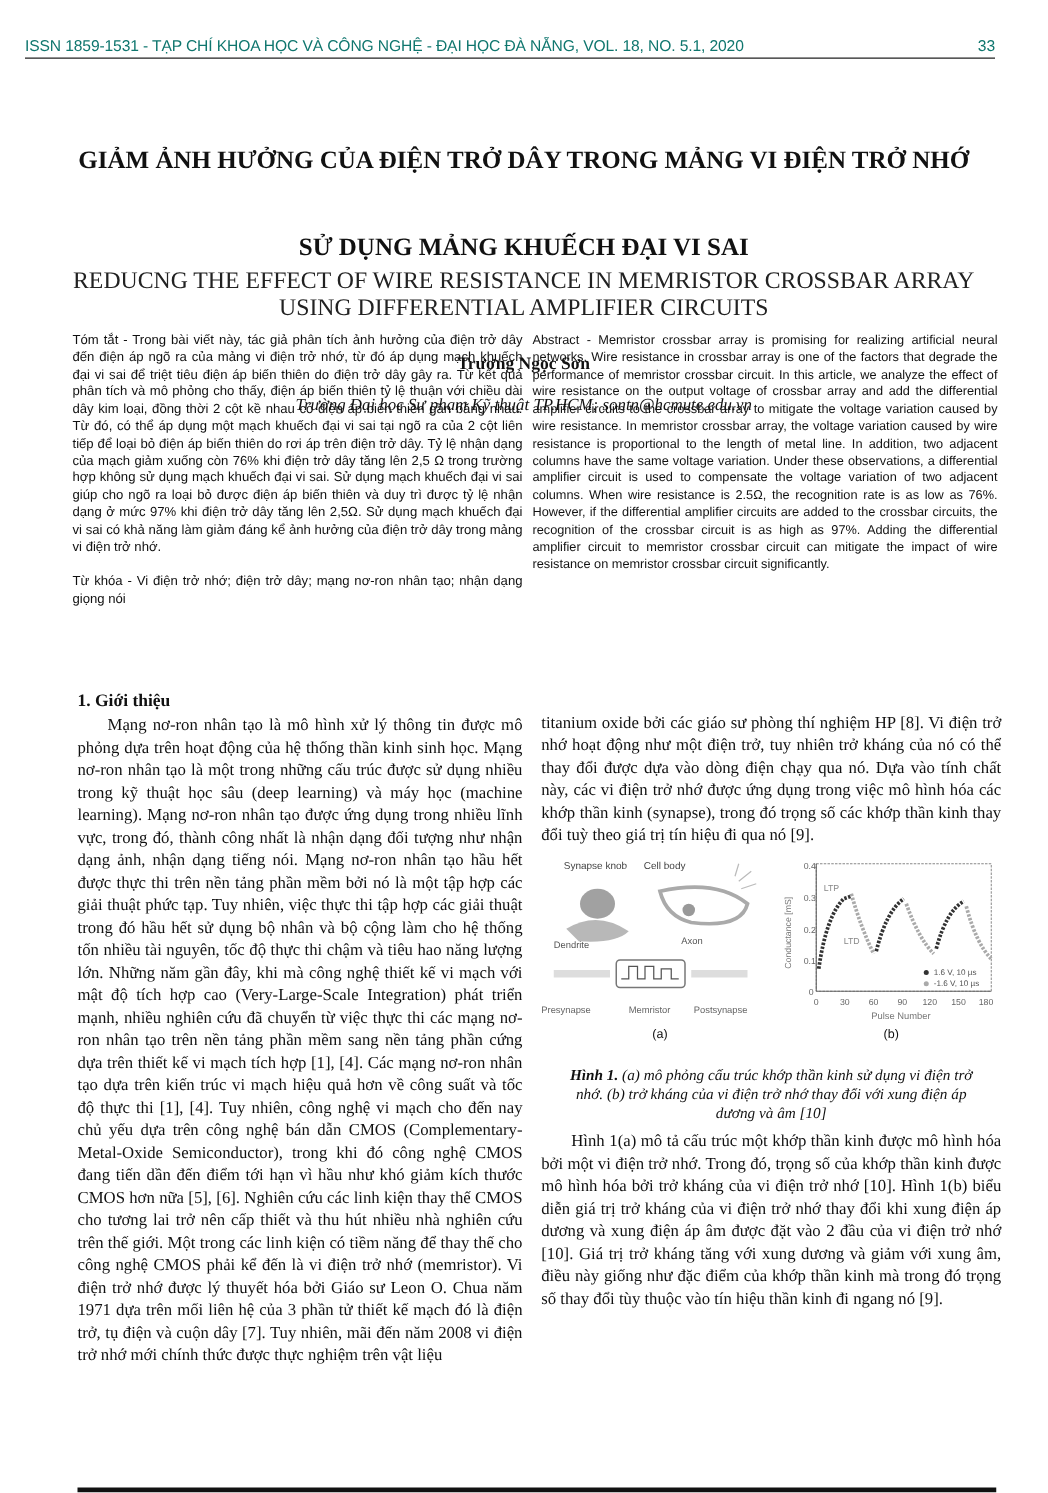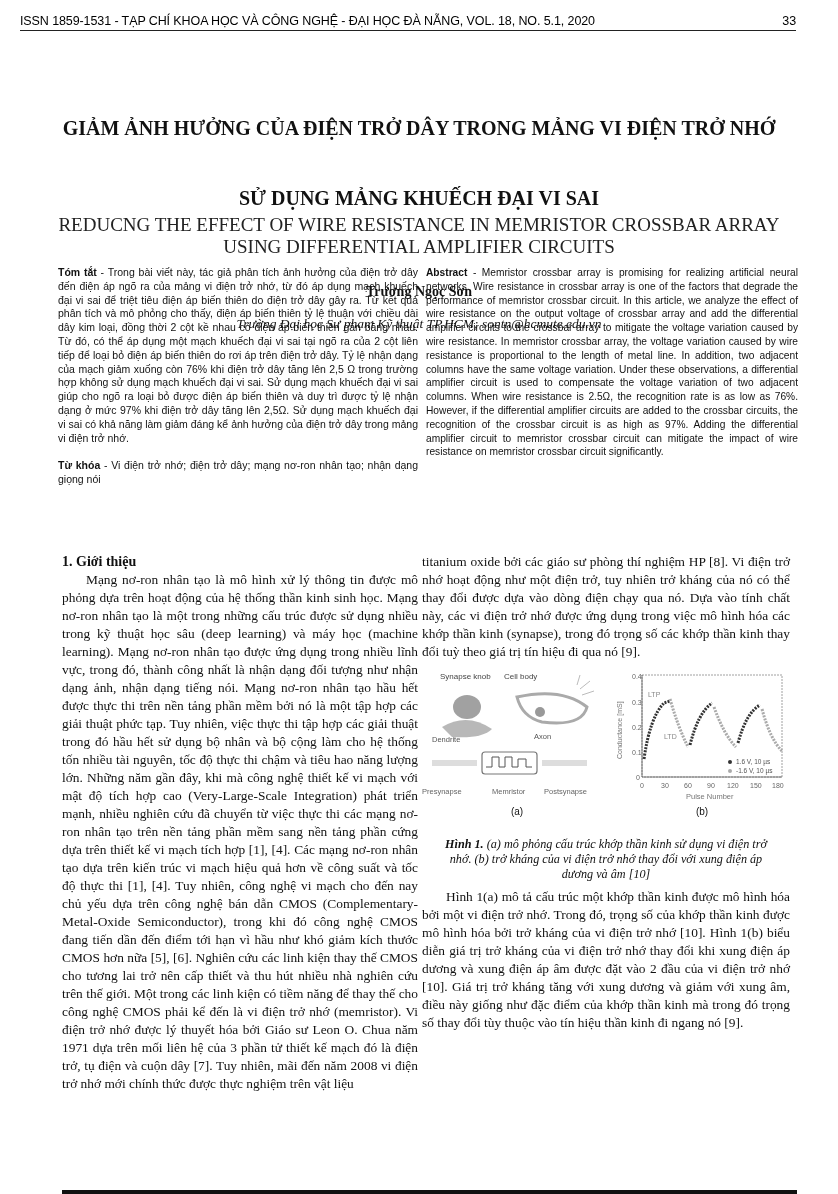--- a/index.html
+++ b/index.html
@@ -1,41 +1,41 @@
 <!DOCTYPE html>
 <html><head>
 <meta charset="utf-8">
 <style>
   html, body { margin: 0; padding: 0; background: #ffffff; }
   body { width: 838px; height: 1194px; position: relative; overflow: hidden; color: #111; }
   .running-header {
-    position: absolute; left: 20px; top: 14px; width: 776px;
-    font-family: "Liberation Sans", sans-serif; font-size: 12.5px; color: #000000;
+    position: absolute; left: 20px; top: 30px; width: 776px;
+    font-family: "Liberation Sans", sans-serif; font-size: 12.5px; color: #0f766e;
     border-bottom: 1.3px solid #222; padding-bottom: 2px;
     display: flex; justify-content: space-between; letter-spacing: -0.1px;
   }
   .title-block { position: absolute; left: 0; top: 70px; width: 838px; text-align: center; font-family: "Liberation Serif", serif; }
   .title-vi { font-weight: bold; font-size: 20px; line-height: 24px; color: #111; margin-top: 46px; }
   .title-en { font-size: 19px; line-height: 22px; margin-top: 4px; color: #222; }
   .author { font-weight: bold; font-size: 14px; margin-top: 26px; }
   .affil { font-style: italic; font-size: 13.5px; margin-top: 16px; }
   .abstract-col {
     position: absolute; top: 266px; width: 360px;
     font-family: "Liberation Sans", sans-serif; font-size: 10.5px; line-height: 13.8px; text-align: justify;
   }
   .abstract-col.left { left: 58px; }
   .abstract-col.right { left: 426px; width: 372px; font-size: 10.2px; }
-  .abstract-col b { font-weight: bold; }
+  .abstract-col b { font-weight: normal; }
   .keywords { margin-top: 14px; }
   .body-col {
     position: absolute; top: 553px; width: 356px;
     font-family: "Liberation Serif", serif; font-size: 13.4px; line-height: 18px; text-align: justify;
   }
   .body-col.left { left: 62px; }
-  .body-col.right { left: 422px; width: 368px; }
+  .body-col.right { left: 433px; width: 368px; margin-top: 16px; }
   .section-heading { font-weight: bold; font-size: 14px; margin: 0 0 0 0; line-height: 18px; }
   .para { text-indent: 24px; margin: 0; }
   .para.noindent { text-indent: 0; }
   .figure { position: relative; width: 368px; height: 158px; margin-top: 6px; }
   .fig-a { position: absolute; left: 0; top: 0; width: 190px; height: 150px; }
   .fig-b { position: absolute; left: 192px; top: 0; width: 176px; height: 150px; }
   .fig-label { font-family: "Liberation Sans", sans-serif; font-size: 10px; text-align: center; position: absolute; width: 100%; bottom: -4px; }
   .caption { font-style: italic; font-size: 12.2px; line-height: 15px; text-align: center; margin: 12px 14px 6px 14px; }
   .caption b { font-style: italic; font-weight: bold; }
   .footer-rule { position: absolute; left: 62px; top: 1190px; width: 735px; height: 4px; background: #111; }

